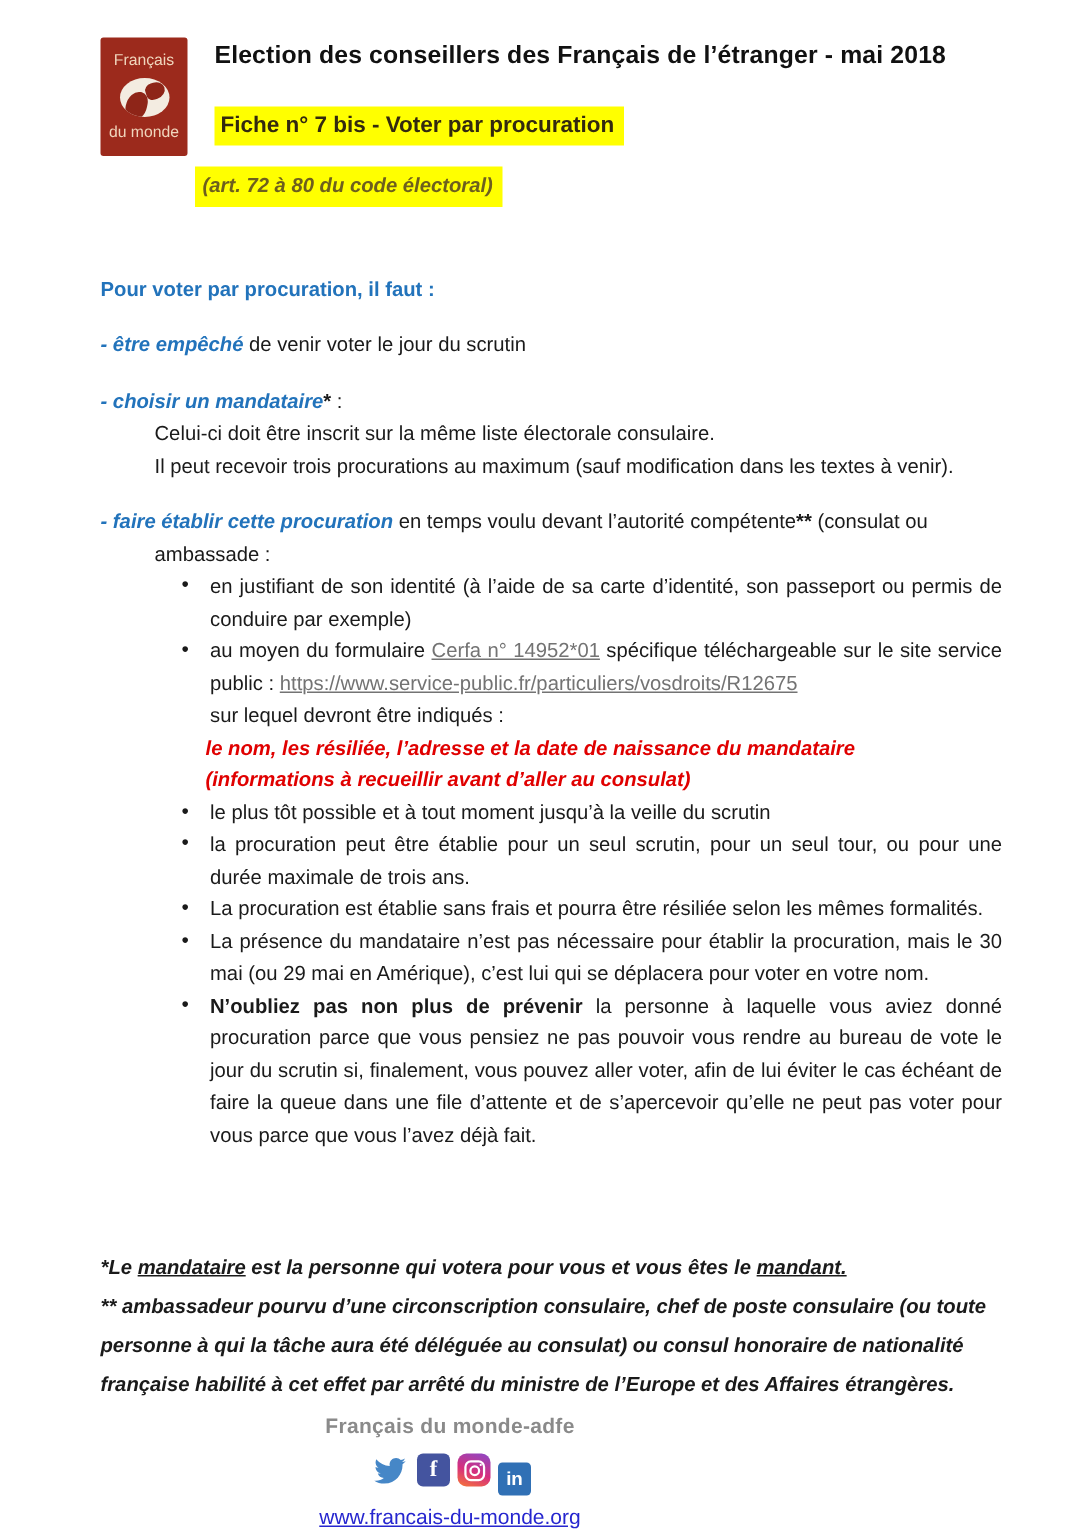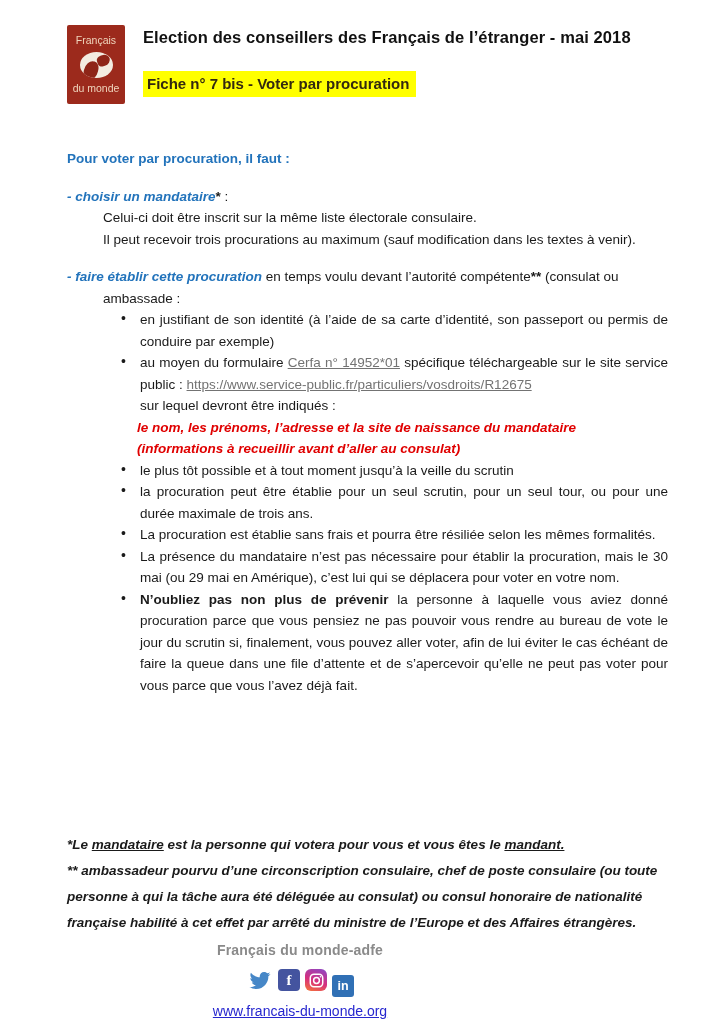--- a/index.html
+++ b/index.html
@@ -63,25 +63,29 @@
 
     <div class="header">
       <div class="logo">
         <span>Français</span>
         <span class="globe"></span>
         <span>du monde</span>
       </div>
       <div class="header-text">
         <div class="doc-title">Election des conseillers des Français de l’étranger - mai 2018</div>
         <div><span class="fiche">Fiche n° 7 bis - Voter par procuration</span></div>
+        <div><span class="article">(art. 72 à 80 du code électoral)</span></div>
       </div>
     </div>
 
     <div class="intro">Pour voter par procuration, il faut :</div>
 
+    <div class="dash-item">
+      <span class="lead">- être empêché</span><span> de venir voter le jour du scrutin</span>
+    </div>
 
     <div class="dash-item">
       <div>
         <span class="lead">- choisir un mandataire</span><span class="star">*</span><span> :</span>
       </div>
       <div class="sub-line">Celui-ci doit être inscrit sur la même liste électorale consulaire.</div>
       <div class="sub-line">Il peut recevoir trois procurations au maximum (sauf modification dans les textes à venir).</div>
     </div>
 
     <div>
@@ -91,21 +95,21 @@
       <div class="sub-line">ambassade :</div>
     </div>
 
     <div class="bullet">en justifiant de son identité (à l’aide de sa carte d’identité, son passeport ou permis de conduire par exemple)</div>
 
     <div class="bullet">
       <span>au moyen du formulaire </span><a class="doc-link" href="#">Cerfa n° 14952*01</a><span> spécifique téléchargeable sur le site service public : </span><a class="doc-link" href="#">https://www.service-public.fr/particuliers/vosdroits/R12675</a>
     </div>
     <div class="no-bullet">sur lequel devront être indiqués :</div>
 
-    <div class="red-line">le nom, les prénoms, l’adresse et la site de naissance du mandataire</div>
+    <div class="red-line">le nom, les résiliée, l’adresse et la date de naissance du mandataire</div>
     <div class="red-line">(informations à recueillir avant d’aller au consulat)</div>
 
     <div class="bullet">le plus tôt possible et à tout moment jusqu’à la veille du scrutin</div>
     <div class="bullet">la procuration peut être établie pour un seul scrutin, pour un seul tour, ou pour une durée maximale de trois ans.</div>
     <div class="bullet">La procuration est établie sans frais et pourra être résiliée selon les mêmes formalités.</div>
     <div class="bullet">La présence du mandataire n’est pas nécessaire pour établir la procuration, mais le 30 mai (ou 29 mai en Amérique), c’est lui qui se déplacera pour voter en votre nom.</div>
     <div class="bullet">
       <span class="b-bold">N’oubliez pas non plus de prévenir</span><span> la personne à laquelle vous aviez donné procuration parce que vous pensiez ne pas pouvoir vous rendre au bureau de vote le jour du scrutin si, finalement, vous pouvez aller voter, afin de lui éviter le cas échéant de faire la queue dans une file d’attente et de s’apercevoir qu’elle ne peut pas voter pour vous parce que vous l’avez déjà fait.</span>
     </div>
 

